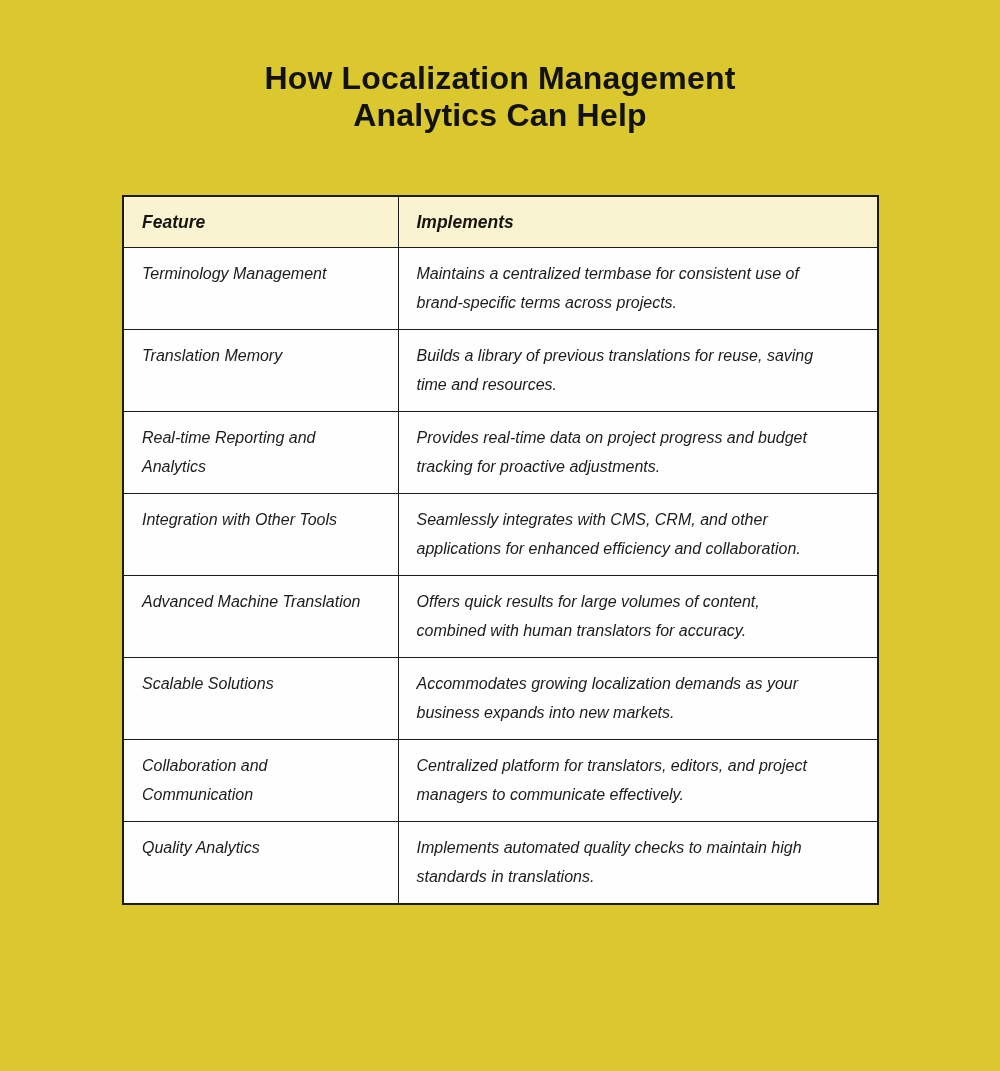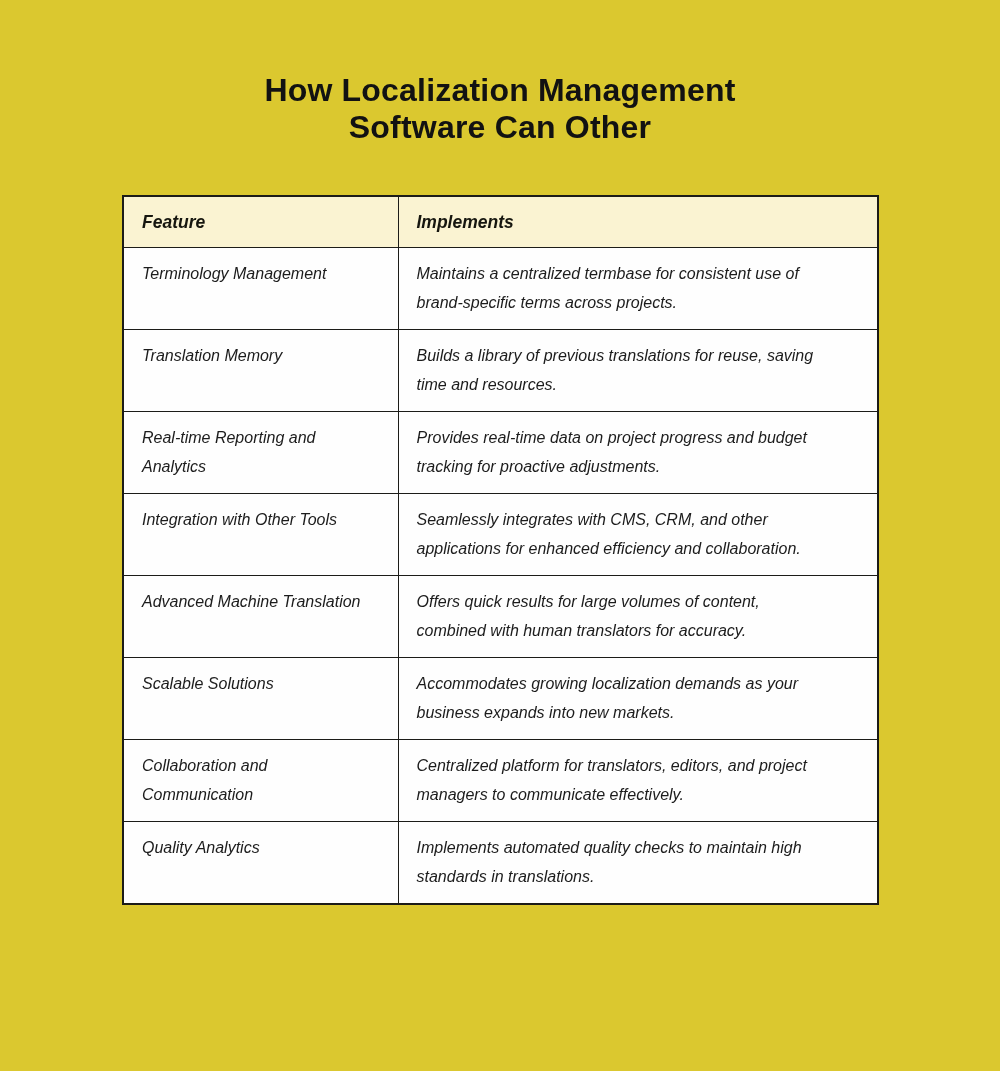--- a/index.html
+++ b/index.html
@@ -7,21 +7,21 @@
   .canvas {
     position: relative;
     width: 1000px;
     height: 1071px;
     background: var(--bg, #dbc82f);
     font-family: "Liberation Sans", sans-serif;
     overflow: hidden;
   }
   .title {
     position: absolute;
-    top: 72px;
+    top: 60px;
     left: 0;
     width: 100%;
     text-align: center;
     color: #121212;
     font-size: 32px;
     line-height: 37px;
     font-weight: 800;
     letter-spacing: 0.2px;
   }
   .title .line { display: block; }
@@ -58,21 +58,21 @@
   .data-table td.cell-desc { padding-right: 46px; }
   .data-table { border: 2px solid var(--border, #1c1c18); }
 </style>
 </head>
 <body>
 
 <div class="canvas">
 
   <h1 class="title">
     <span class="line">How Localization Management</span>
-    <span class="line">Software Can Other</span>
+    <span class="line">Analytics Can Help</span>
   </h1>
 
   <table class="data-table">
     <colgroup>
       <col style="width:275px">
       <col style="width:480px">
     </colgroup>
     <thead>
       <tr>
         <th>Feature</th>

